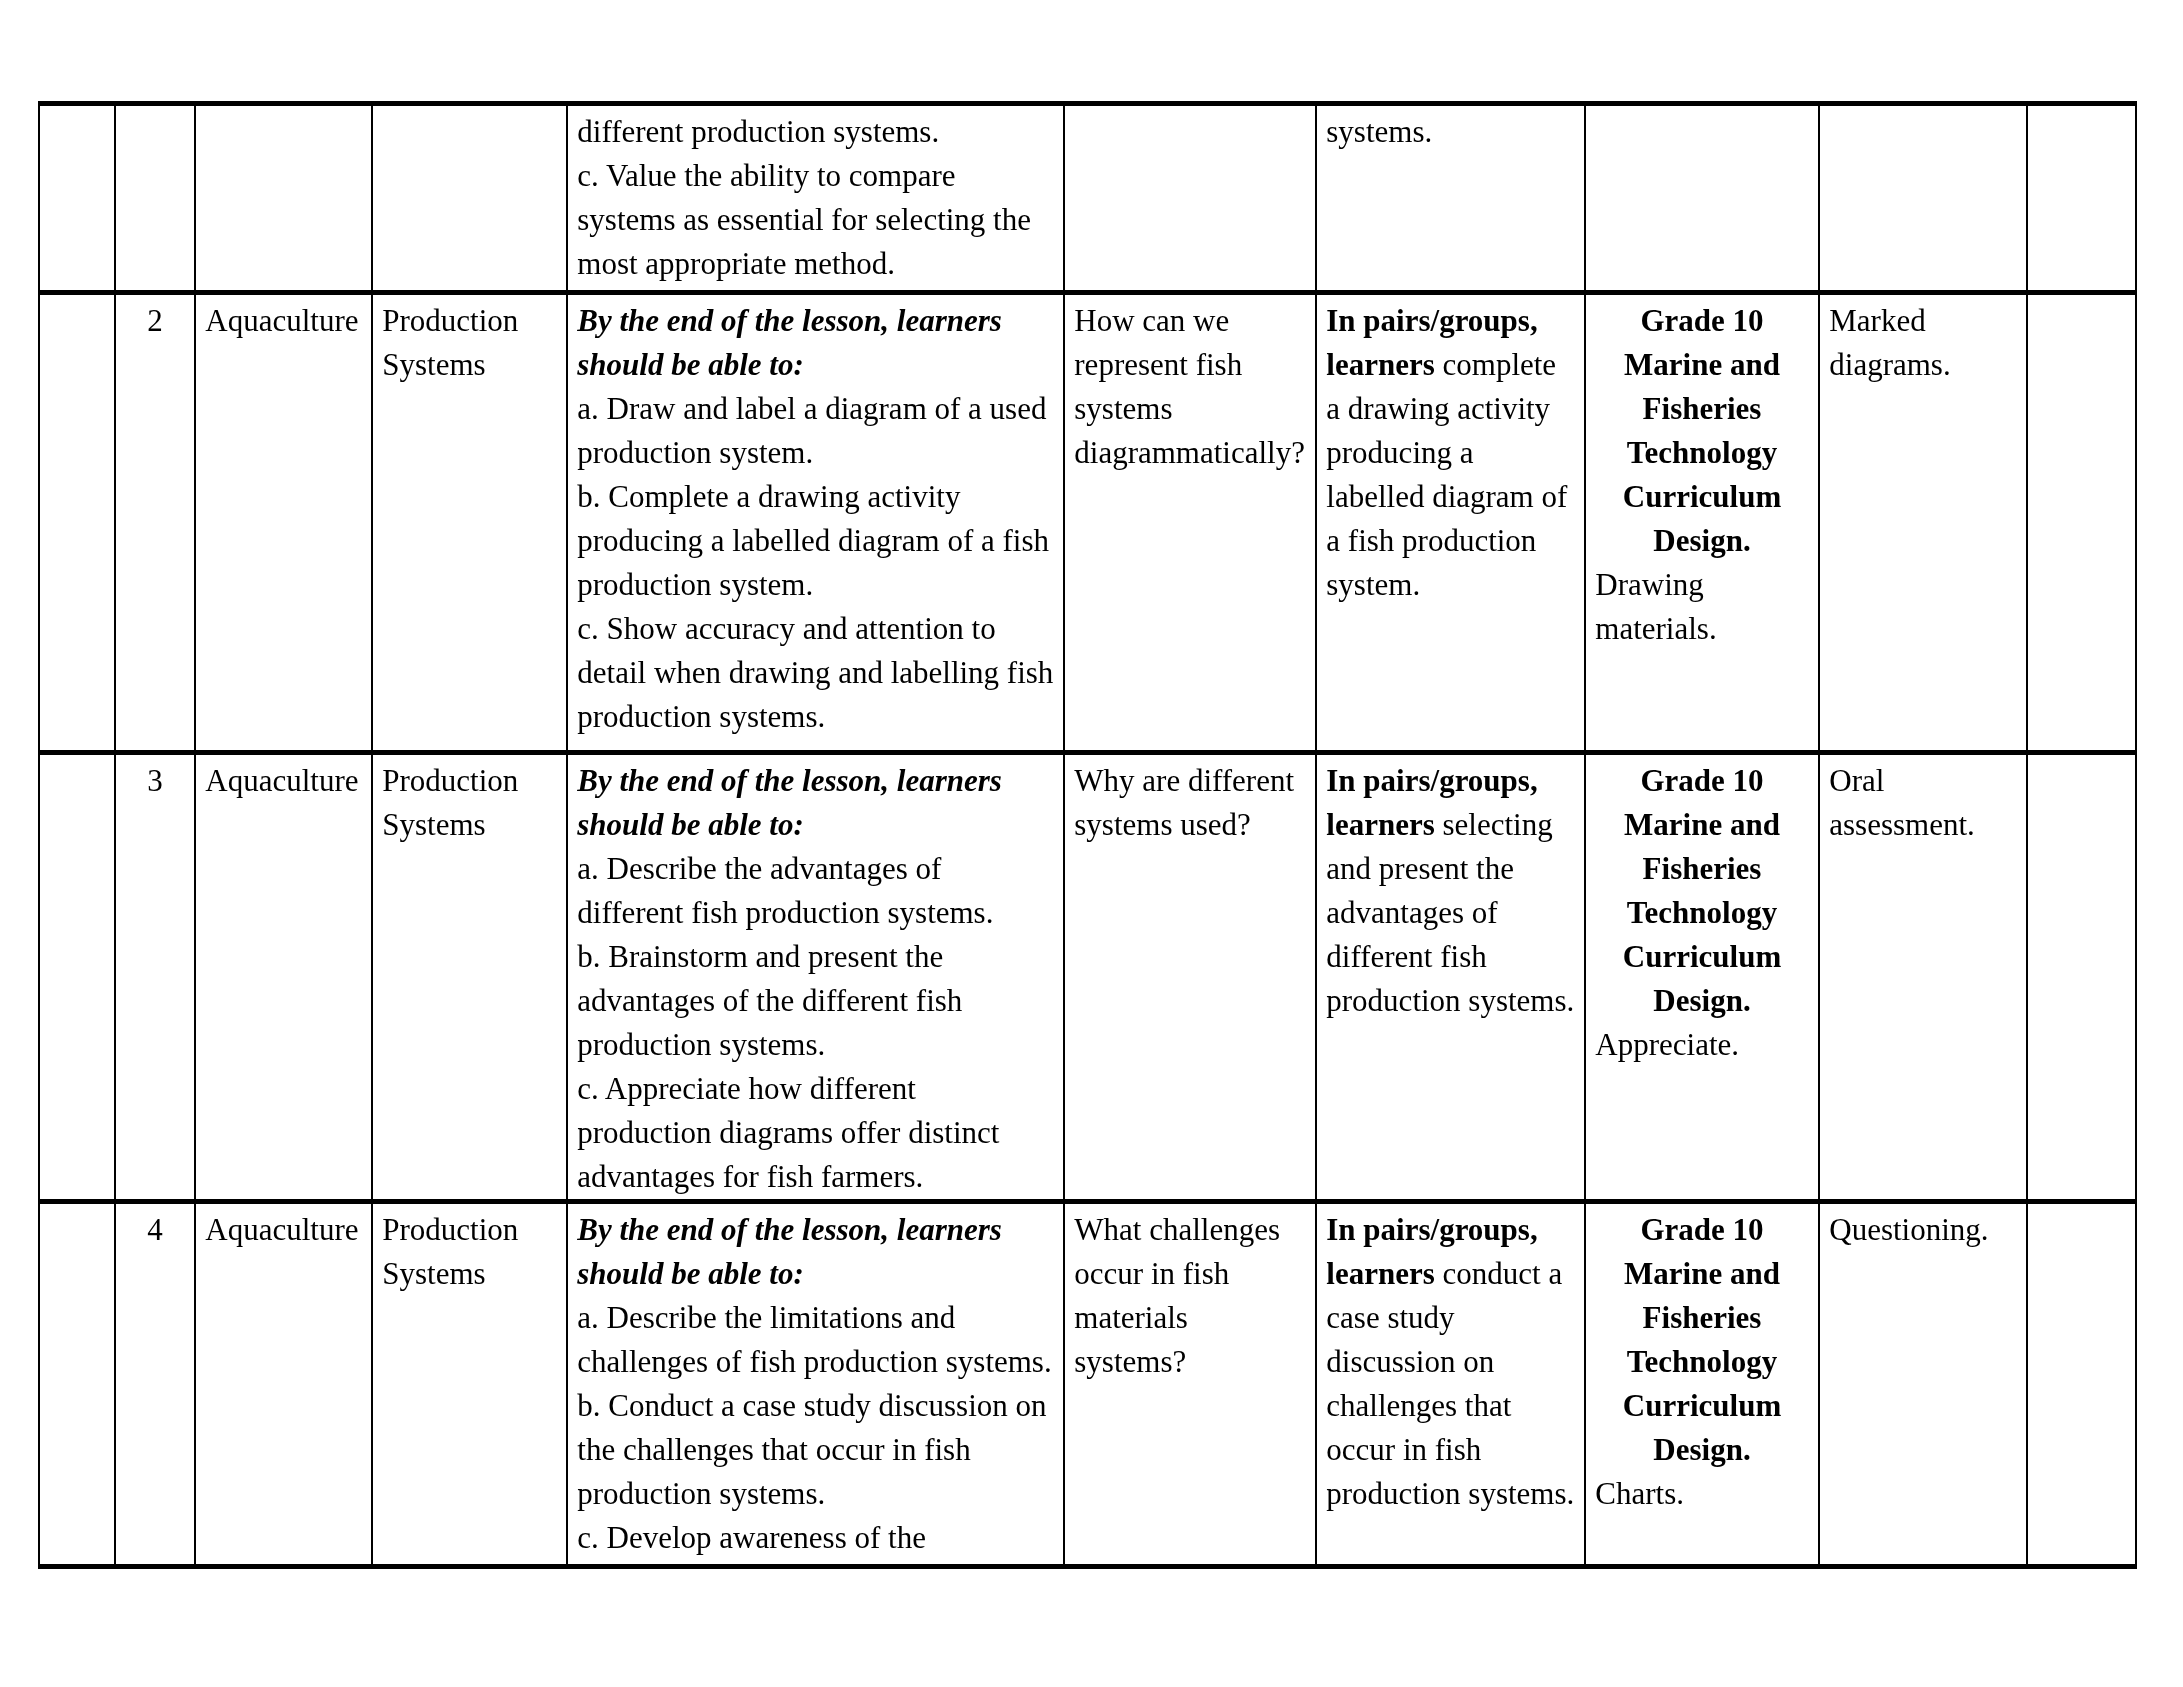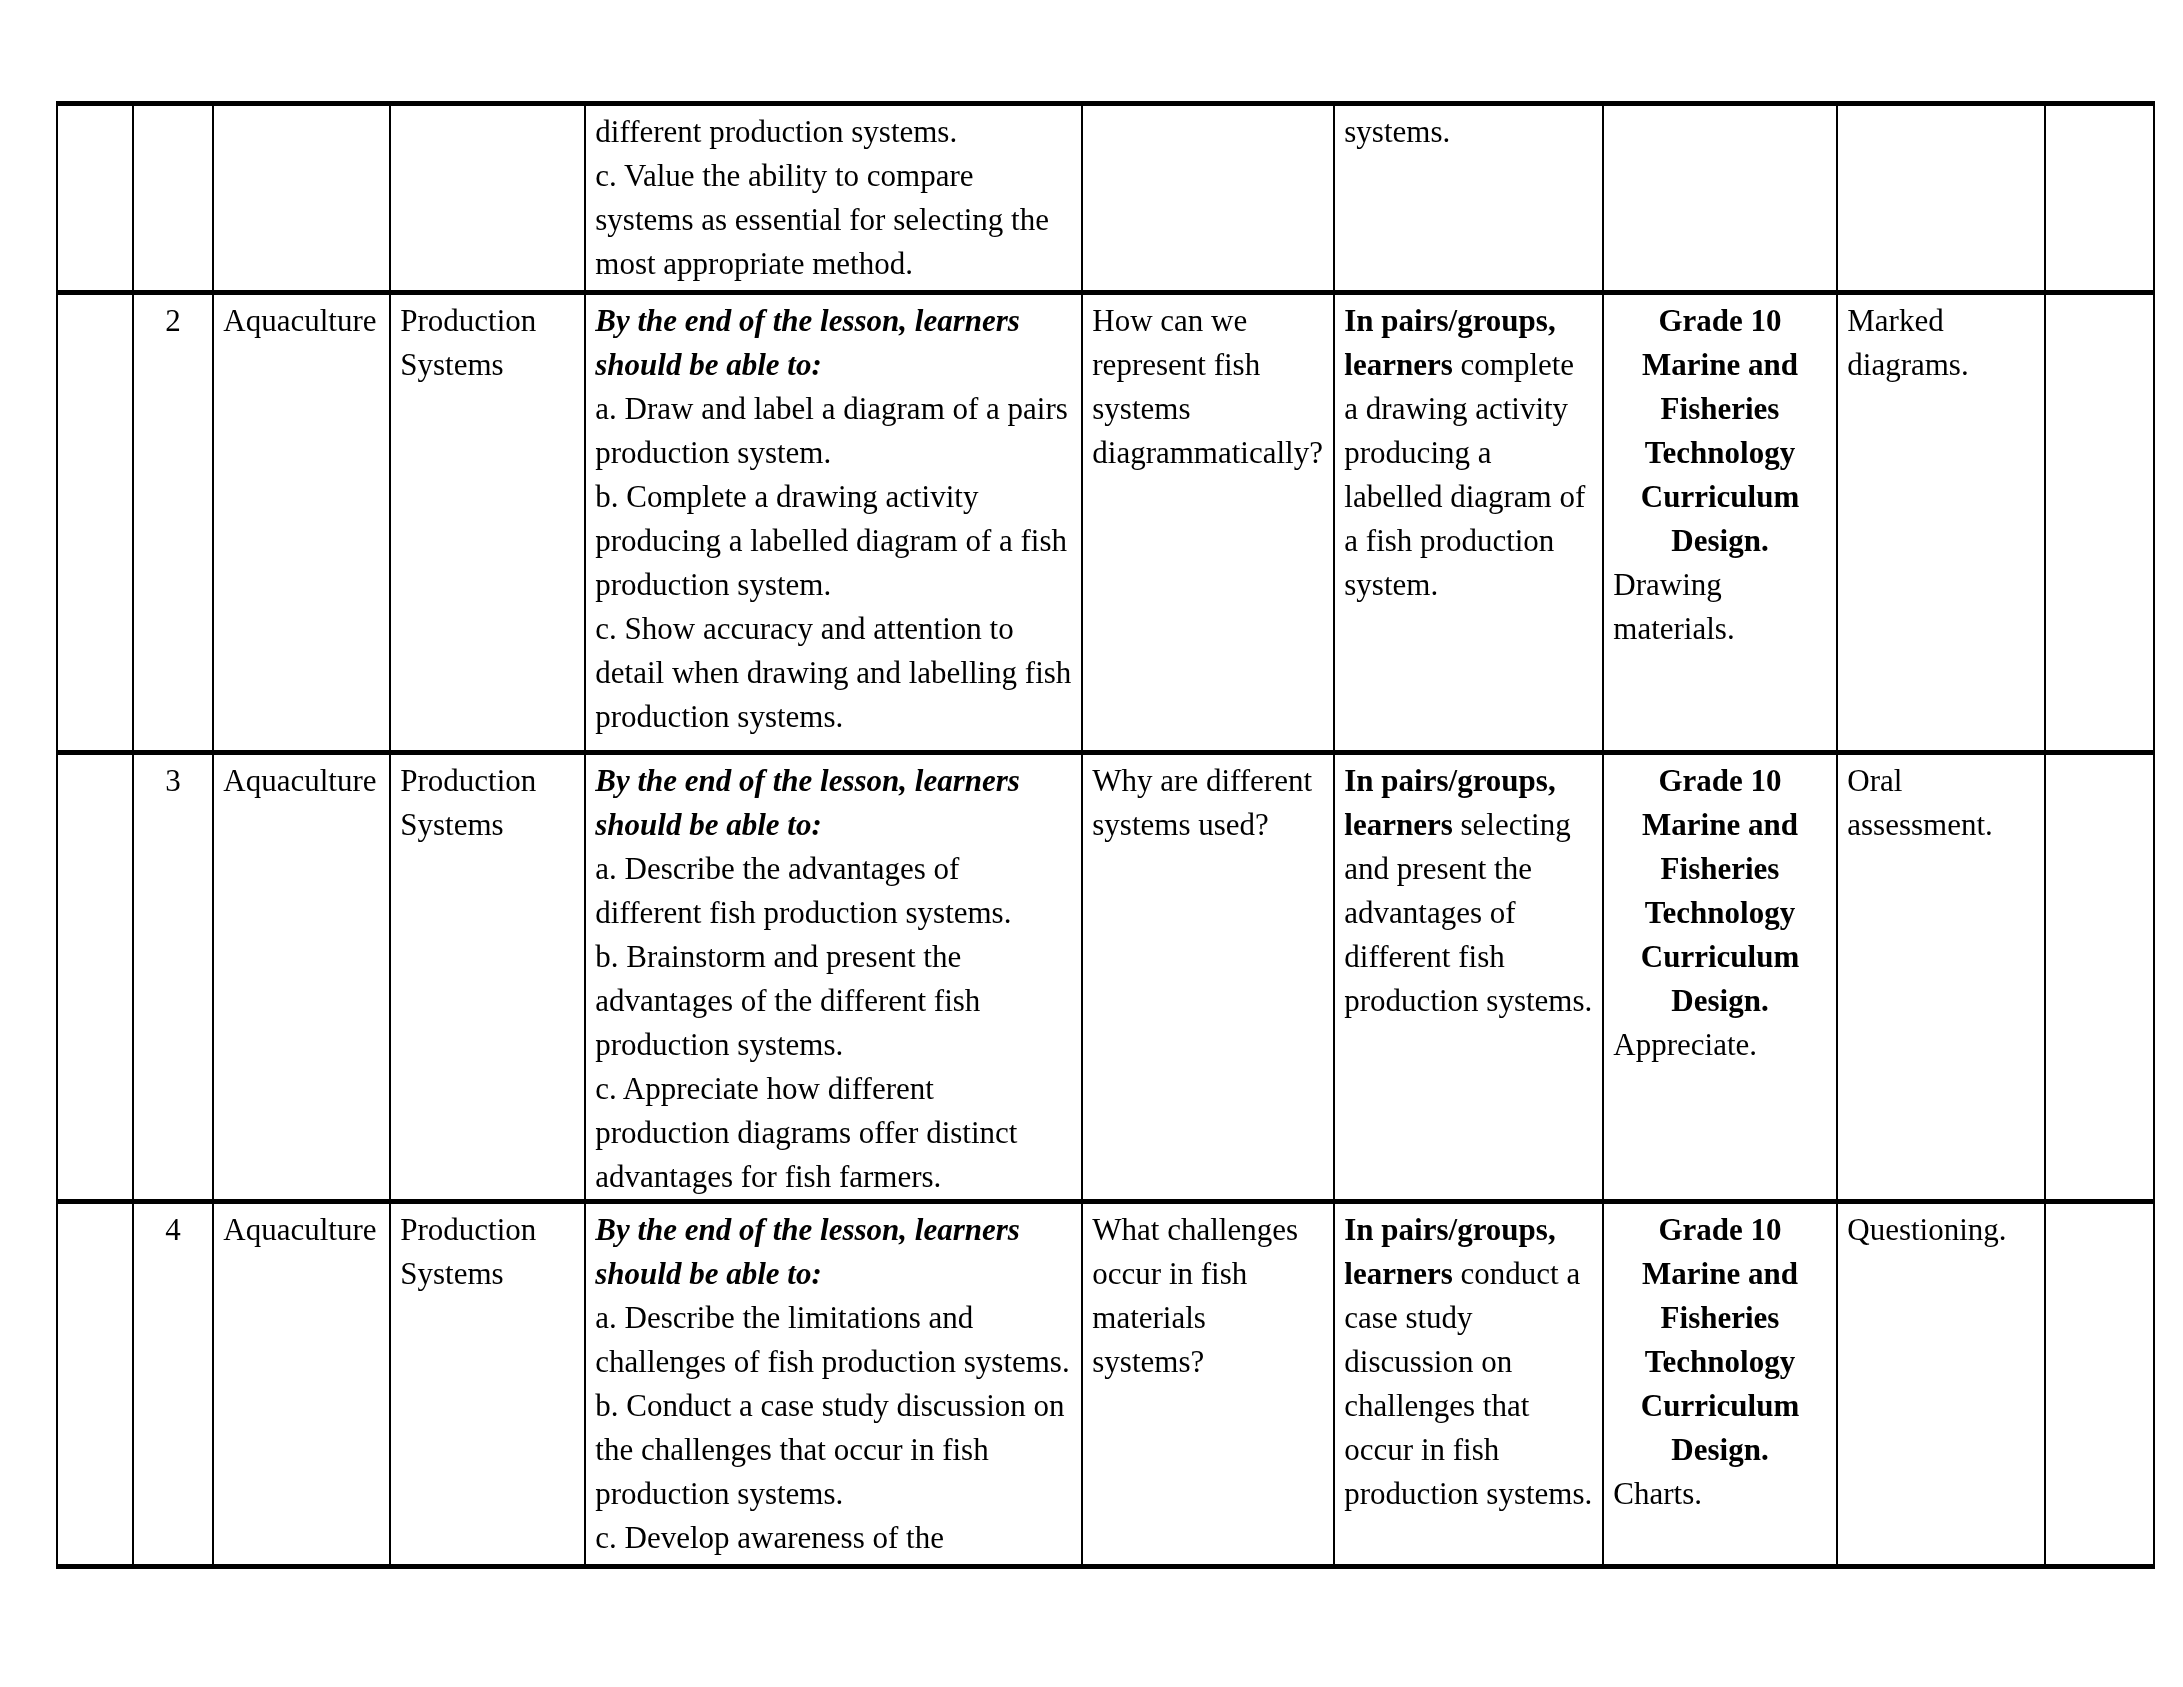--- a/index.html
+++ b/index.html
@@ -1,21 +1,21 @@
 <!DOCTYPE html>
 <html style="font-size:10.6px"><head>
 <meta charset="utf-8">
 <style>
   html,body{margin:0;padding:0;background:#e8e8e8;}
   .page{
     position:relative;width:2183px;height:1687px;background:#ffffff;
     font-family:"Liberation Serif","DejaVu Serif",serif;color:#000;overflow:hidden;
   }
   table.scheme{
-    position:absolute;left:56px;top:101px;width:2096px;
+    position:absolute;left:38px;top:101px;width:2096px;
     border-collapse:collapse;table-layout:fixed;
   }
   td{
     border-left:2.6px solid #000;border-right:2.6px solid #000;
     border-top:5.3px solid #000;border-bottom:5.3px solid #000;
     vertical-align:top;padding:4px 9.3px 0 9.3px;overflow:hidden;
   }
   p{margin:0;font-size:31px;line-height:44px;overflow-wrap:break-word;}
   .bi{font-weight:700;font-style:italic;}
   .b{font-weight:700;text-align:center;}
@@ -72,21 +72,21 @@
             <p>2</p>
           </td>
         <td>
             <p>Aquaculture</p>
           </td>
         <td>
             <p>Production Systems</p>
           </td>
         <td>
           <p class="bi">By the end of the lesson, learners should be able to:</p>
-          <p>a. Draw and label a diagram of a pairs production system.</p>
+          <p>a. Draw and label a diagram of a used production system.</p>
           <p>b. Complete a drawing activity producing a labelled diagram of a fish production system.</p>
           <p>c. Show accuracy and attention to detail when drawing and labelling fish production systems.</p>
         </td>
         <td>
             <p>How can we represent fish systems diagrammatically?</p>
           </td>
         <td>
           <p><span class="b">In pairs/groups, learners</span><span> complete a drawing activity producing a labelled diagram of a fish production system.</span></p>
         </td>
         <td>

